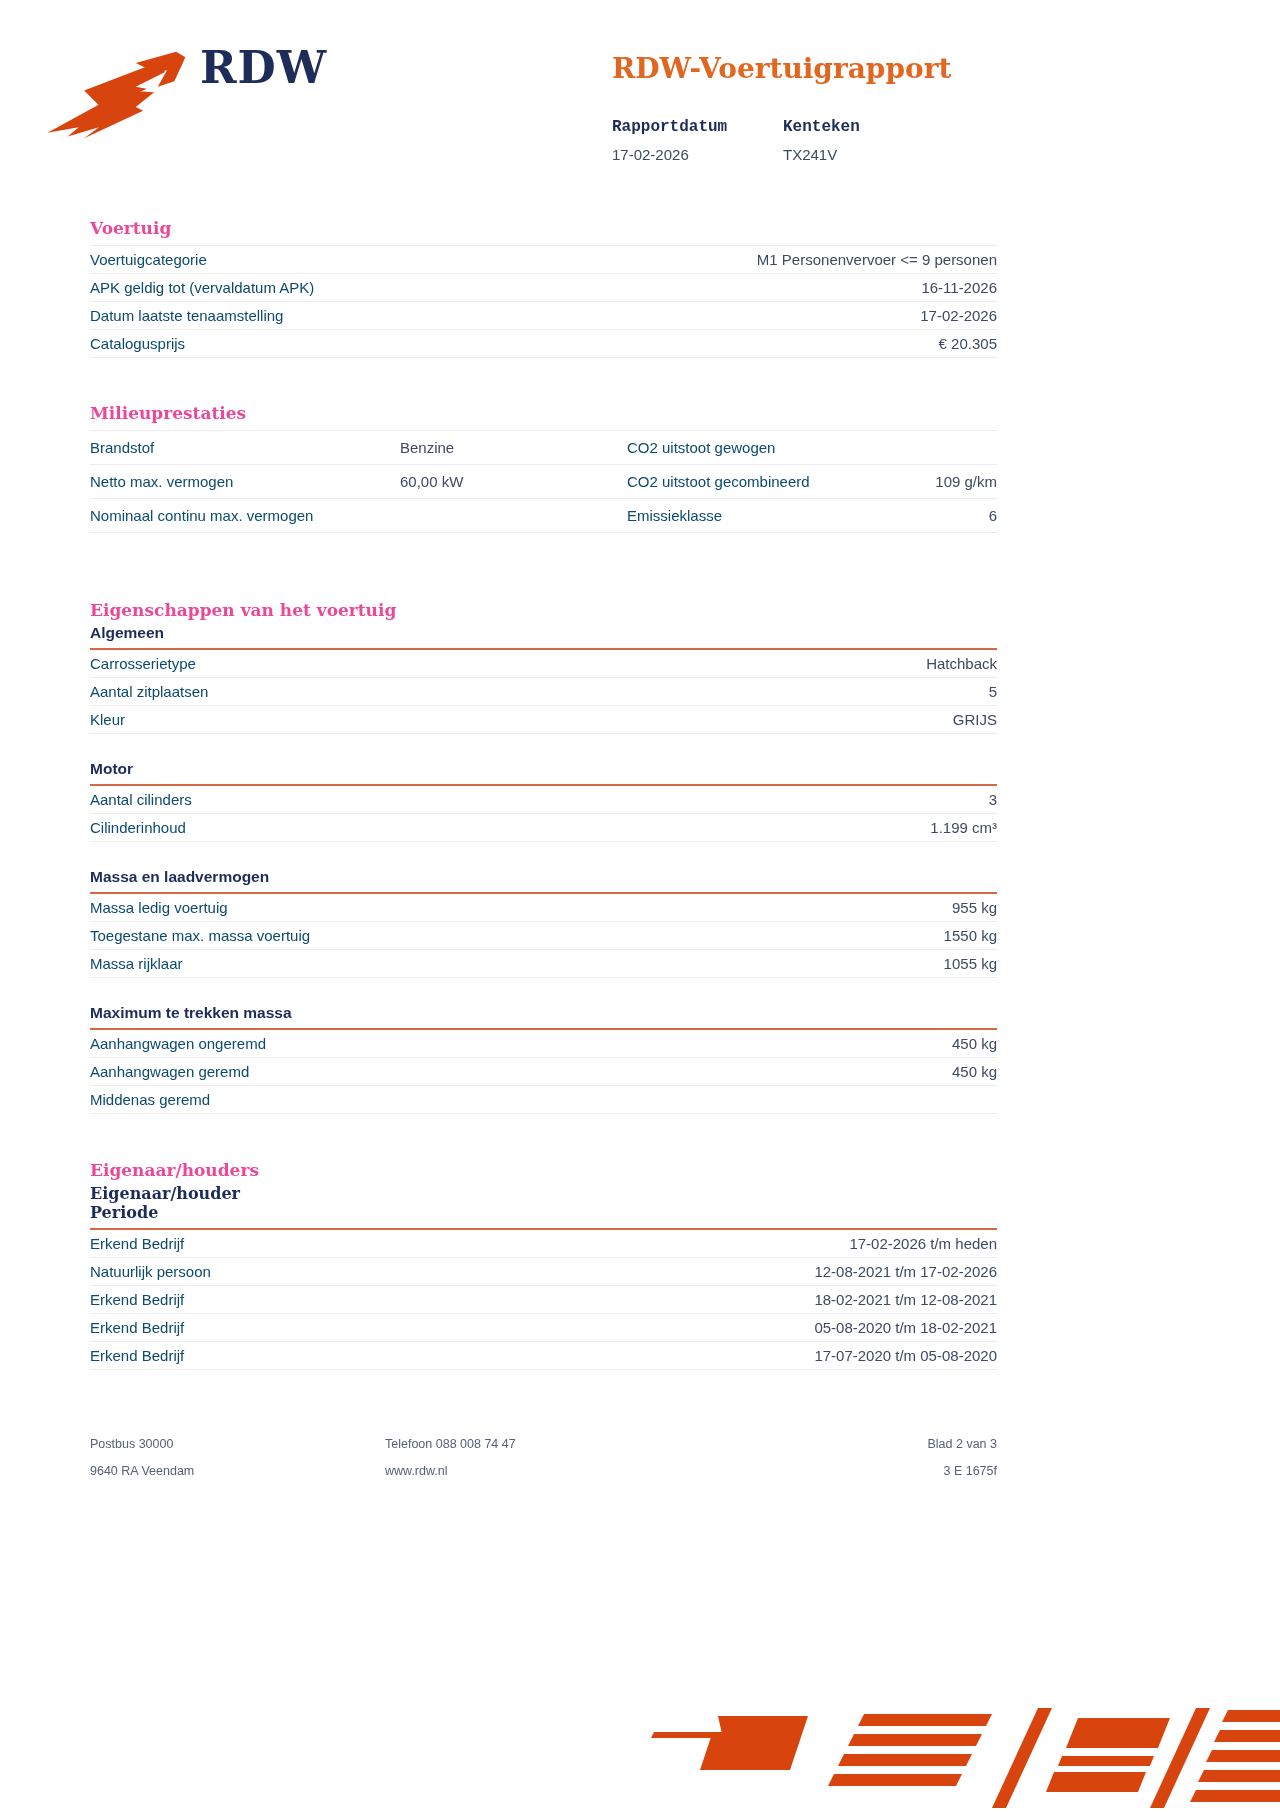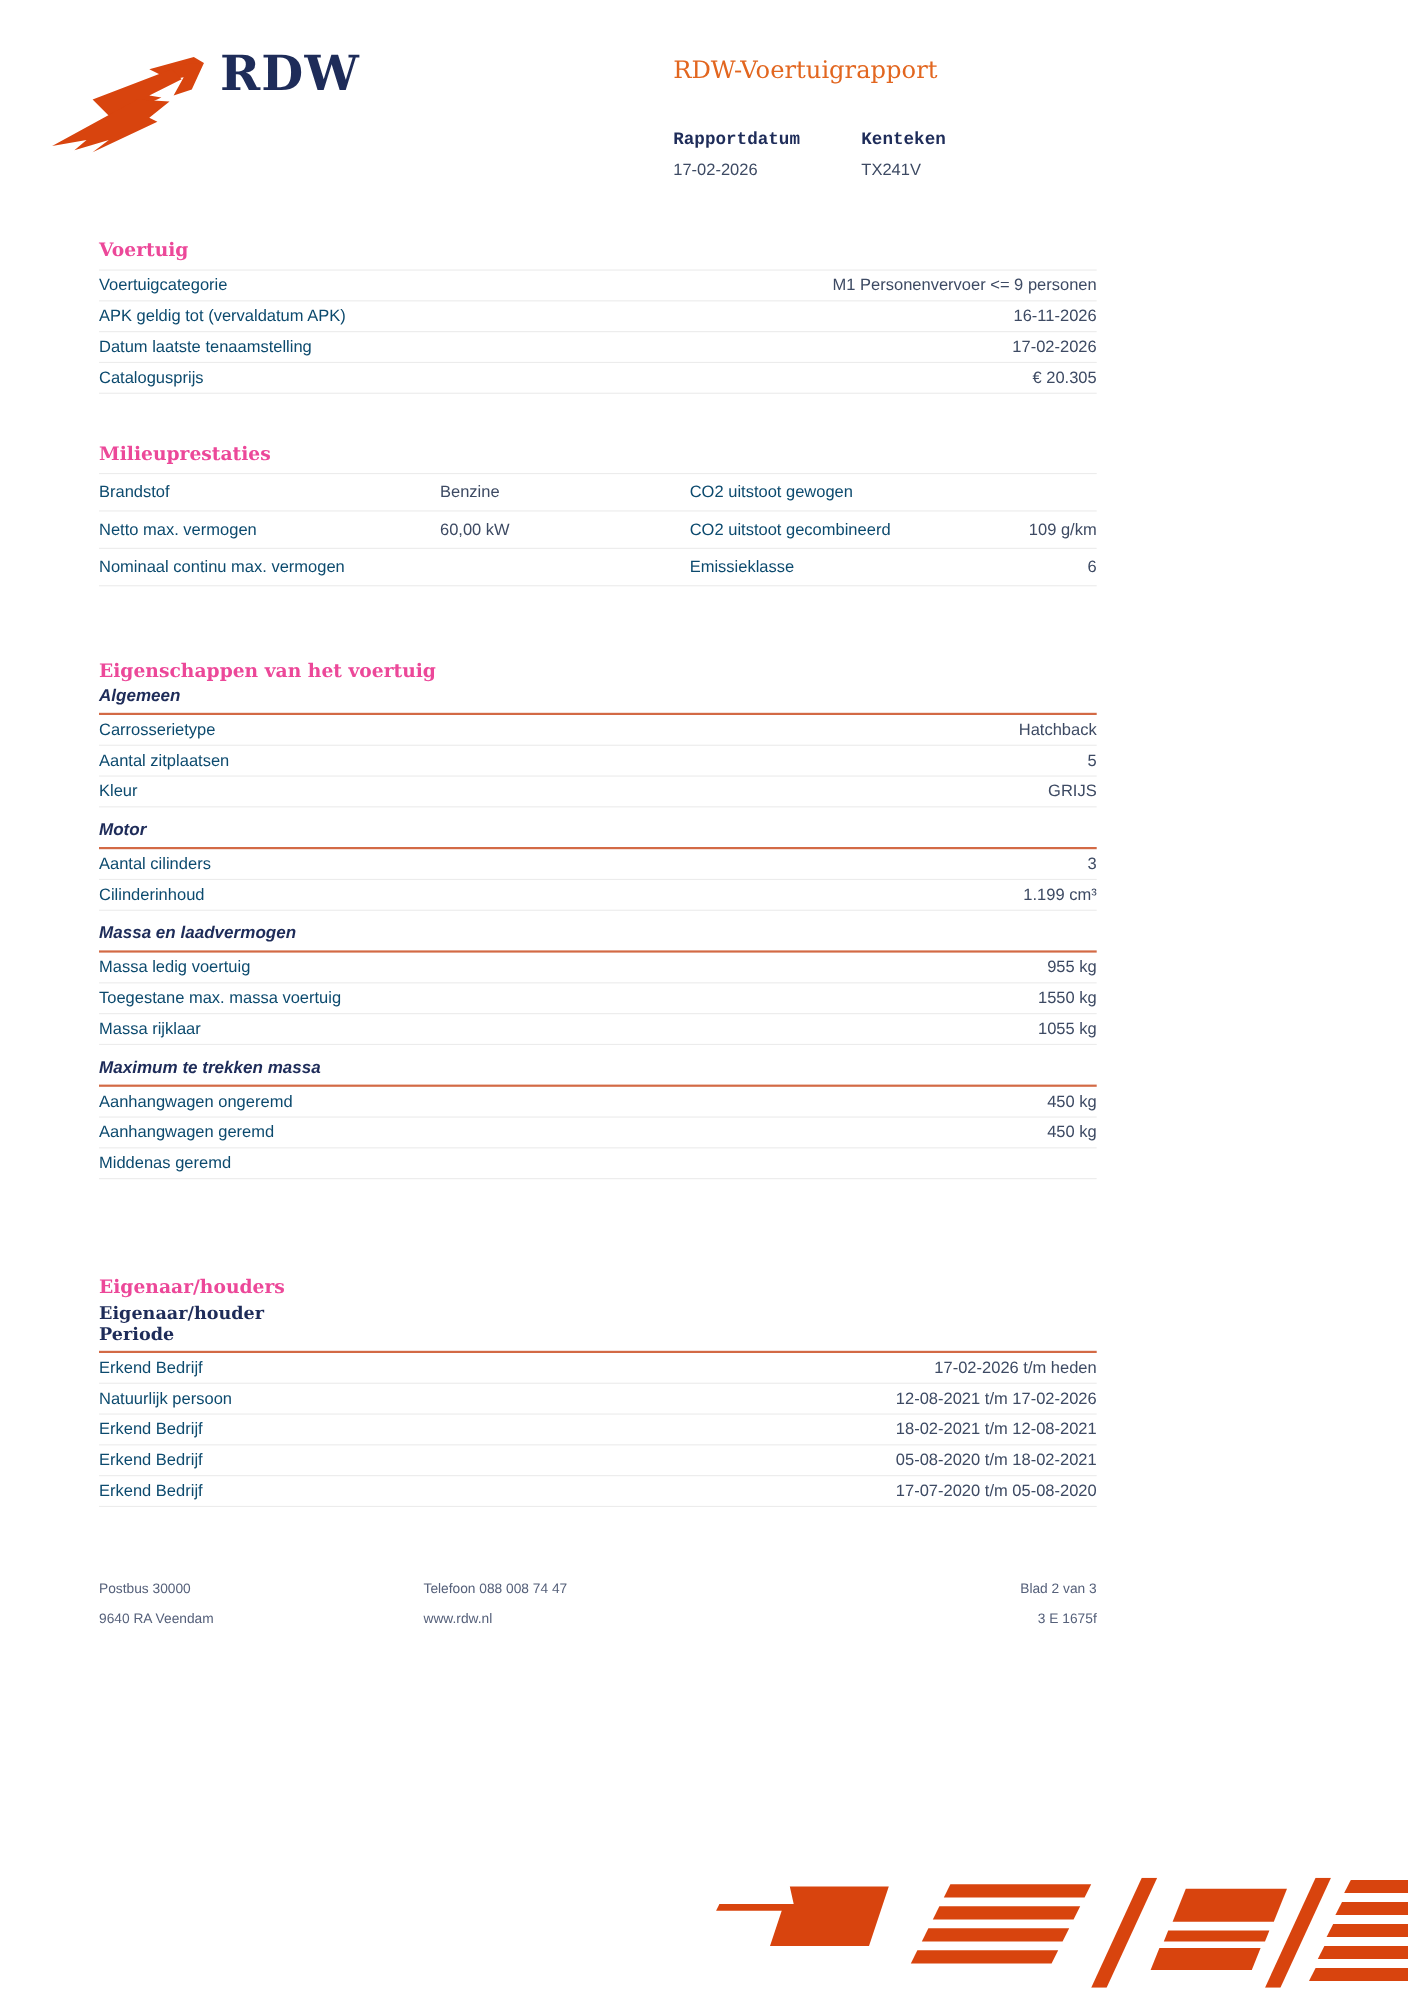--- a/index.html
+++ b/index.html
@@ -7,21 +7,21 @@
     width:1280px;height:1812px;position:relative;background:#ffffff;
     font-family:"Liberation Sans",sans-serif;color:#3d4a63;overflow:hidden;
     -webkit-font-smoothing:antialiased;
   }
 
   
   .wing-logo{position:absolute;left:46px;top:50px;}
   .logo-word{position:absolute;left:200px;top:42px;font-family:"DejaVu Serif","Liberation Serif",serif;
     font-weight:bold;font-size:44px;color:#1e2c59;letter-spacing:1px;}
   .doc-title{position:absolute;left:612px;top:52px;font-family:"DejaVu Serif","Liberation Serif",serif;
-    font-weight:normal;font-size:22px;color:#e2661f;}
+    font-weight:bold;font-size:28px;color:#e2661f;}
   .meta-label{position:absolute;top:118px;font-family:Liberation Mono, monospace;
     font-weight:bold;font-size:16px;color:#1e2c59;}
   .meta-value{position:absolute;top:146px;font-size:15px;color:#3d4a63;}
   .pos-rapport{left:612px;} .pos-kenteken{left:783px;}
 
   
   .section{position:absolute;left:90px;width:907px;}
   .section-title{font-family:"DejaVu Serif","Liberation Serif",serif;font-weight:bold;
     font-size:17px;color:#ec4899;margin:0 0 7px 0;}
   .ruled-top{border-top:1px solid #ececec;}
@@ -29,24 +29,24 @@
     padding:5px 0;border-bottom:1px solid #ececec;font-size:15px;}
   .kv-label{color:#0c4a6e;}
   .kv-value{color:#3d4a63;text-align:right;white-space:nowrap;}
 
   
   .milieu-row{display:grid;grid-template-columns:310px 227px 300px 1fr;align-items:baseline;
     padding:8px 0;border-bottom:1px solid #ececec;font-size:15px;}
   .milieu-row .vr{text-align:right;white-space:nowrap;}
 
   
-  .subsection{margin-top:12px;}
+  .subsection{margin-top:26px;}
   .subsection:first-of-type{margin-top:2px;}
   .sub-title{font-size:15.5px;font-weight:bold;color:#1e2c59;padding-bottom:6px;
-    border-bottom:2px solid #d36a45;margin:0;font-style:italic;}
+    border-bottom:2px solid #d36a45;margin:0;}
 
   
   .owner-header{display:flex;justify-content:space-between;align-items:baseline;
     font-family:"DejaVu Serif","Liberation Serif",serif;font-weight:bold;font-size:16px;
     color:#1e2c59;padding-bottom:6px;border-bottom:2px solid #d36a45;flex-direction:column;}
 
   
   .footer{position:absolute;left:90px;top:1437px;width:907px;font-size:12.5px;color:#55607a;}
   .footer-line{display:grid;grid-template-columns:247px 1fr auto;gap:48px;}
   .footer-line + .footer-line{margin-top:13px;}

